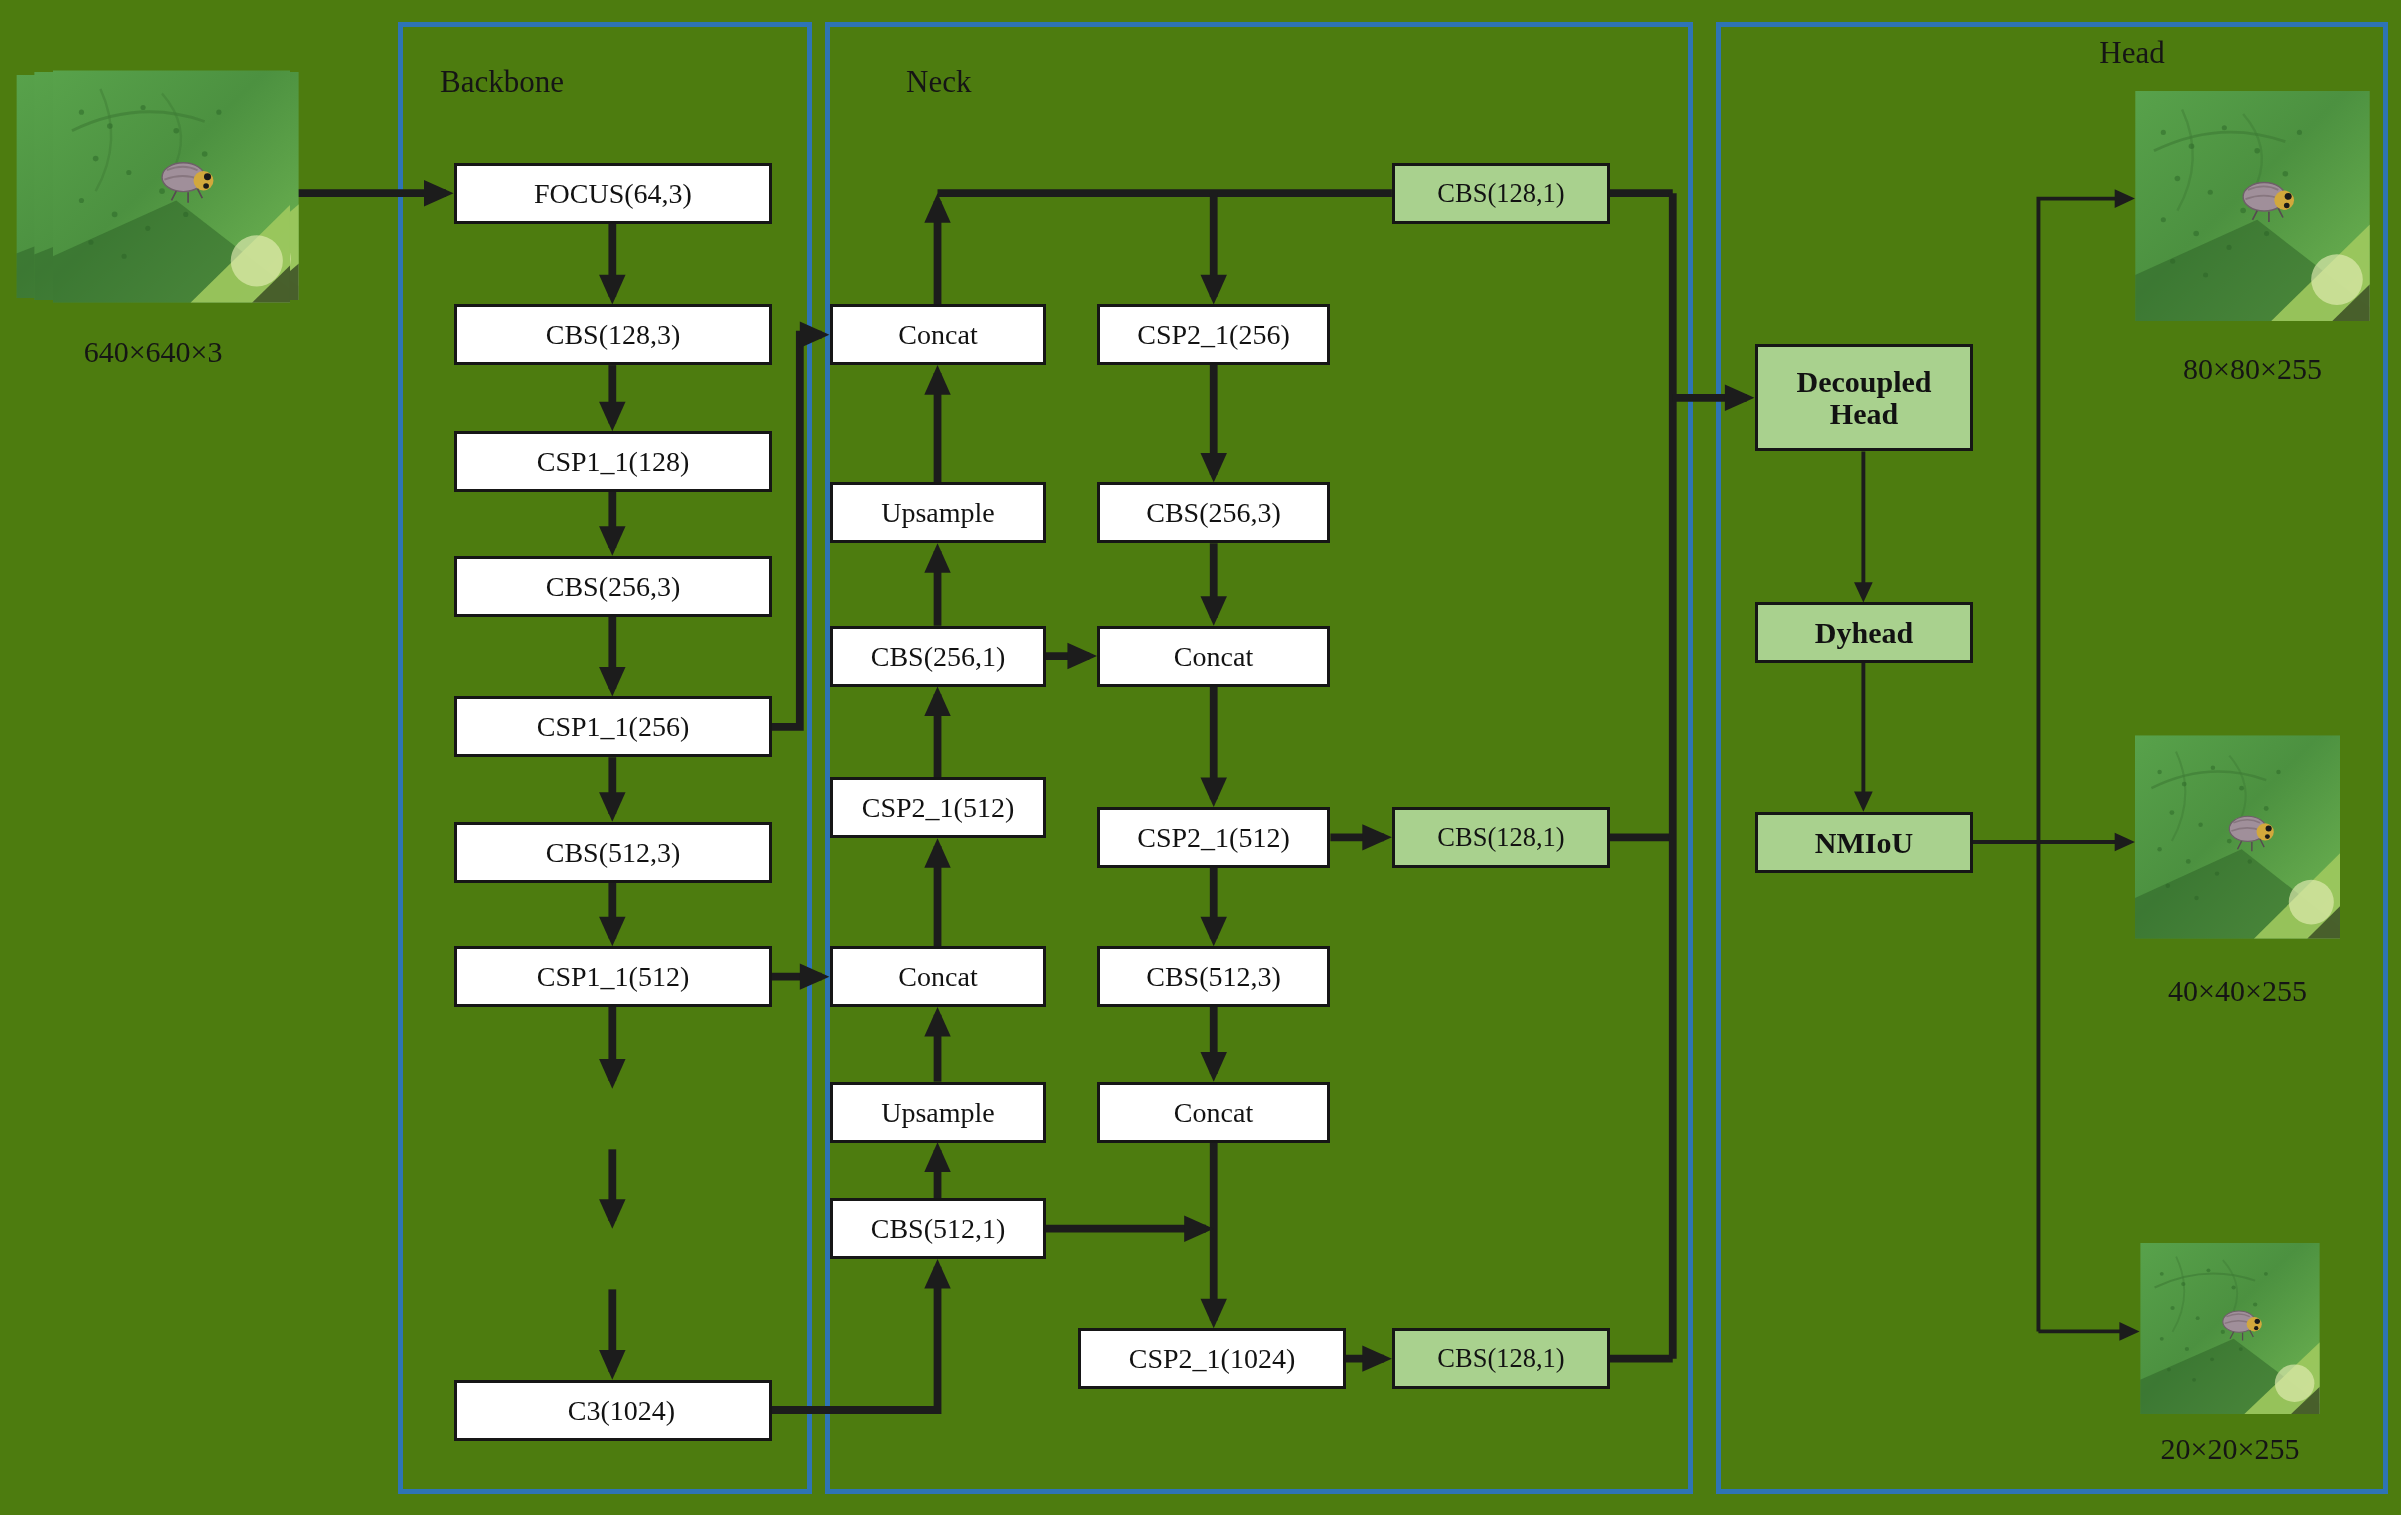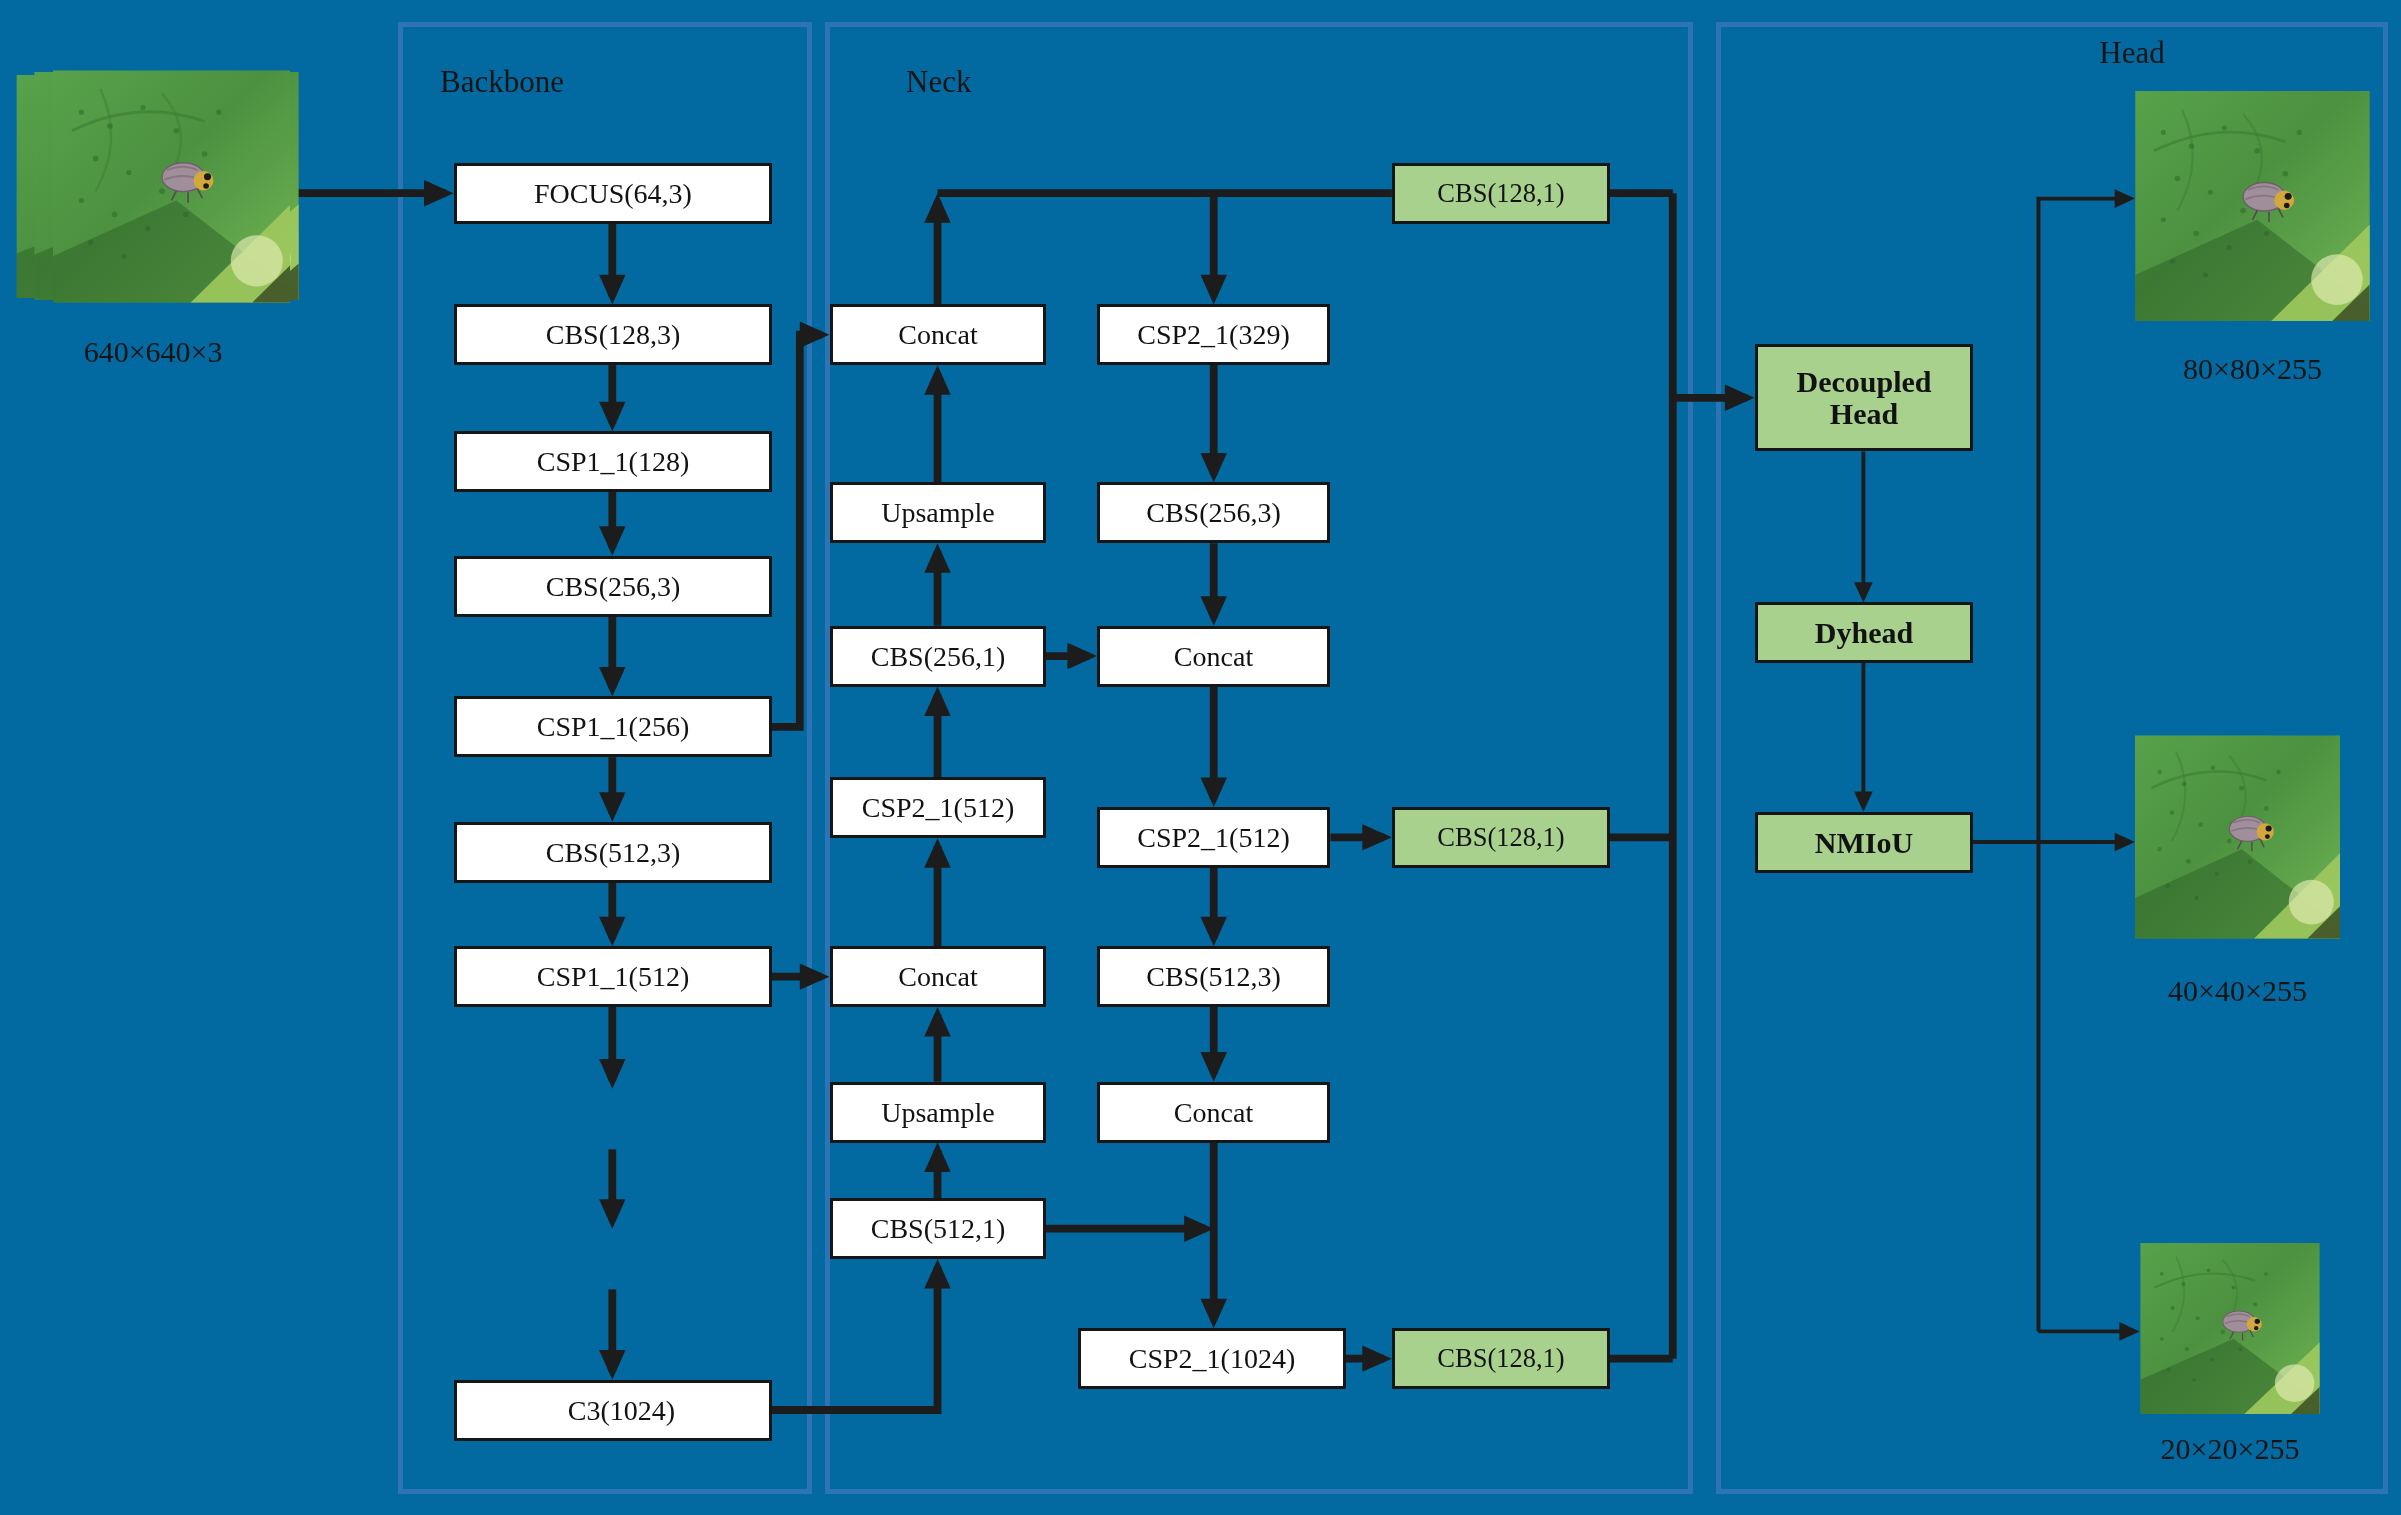--- a/index.html
+++ b/index.html
@@ -1,17 +1,17 @@
 <!DOCTYPE html>
 <html style="--node-green: #a9d18e; --frame-blue: #2e74b5; --connector: #1c1c1c;font-size:12.5px"><head>
 <meta charset="utf-8">
 <style>
   html,body{margin:0;padding:0;background:#ffffff;}
   body{font-family:"Liberation Serif","DejaVu Serif",serif;}
-  #stage{position:relative;width:2401px;height:1516px;background:#0369a1;overflow:hidden;}
+  #stage{position:relative;width:2401px;height:1516px;background:#4d7c0f;overflow:hidden;}
 
   .frame{position:absolute;border:5.4px solid var(--frame-blue,#2e74b5);background:transparent;z-index:0;}
   .section-title{position:absolute;font-size:31px;color:#151515;z-index:3;}
 
   #connectors{position:absolute;left:0;top:0;z-index:1;}
   #connectors path.c{stroke:var(--connector,#1c1c1c);stroke-width:10;fill:none;}
   #connectors path.t{stroke:var(--connector,#1c1c1c);stroke-width:5;fill:none;}
   #connectors marker path{fill:var(--connector,#1c1c1c);stroke:none;}
 
   .node{position:absolute;display:flex;align-items:center;justify-content:center;
@@ -170,21 +170,21 @@
   <div class="node" style="left:454px;top:1380px;width:318px;height:61px;padding-left:17px;">C3(1024)</div>
 
   <div class="node" style="left:830px;top:304px;width:216px;height:61px;">Concat</div>
   <div class="node" style="left:830px;top:482px;width:216px;height:61px;">Upsample</div>
   <div class="node" style="left:830px;top:626px;width:216px;height:61px;">CBS(256,1)</div>
   <div class="node" style="left:830px;top:777px;width:216px;height:61px;">CSP2_1(512)</div>
   <div class="node" style="left:830px;top:946px;width:216px;height:61px;">Concat</div>
   <div class="node" style="left:830px;top:1082px;width:216px;height:61px;">Upsample</div>
   <div class="node" style="left:830px;top:1198px;width:216px;height:61px;">CBS(512,1)</div>
 
-  <div class="node" style="left:1097px;top:304px;width:233px;height:61px;">CSP2_1(329)</div>
+  <div class="node" style="left:1097px;top:304px;width:233px;height:61px;">CSP2_1(256)</div>
   <div class="node" style="left:1097px;top:482px;width:233px;height:61px;">CBS(256,3)</div>
   <div class="node" style="left:1097px;top:626px;width:233px;height:61px;">Concat</div>
   <div class="node" style="left:1097px;top:807px;width:233px;height:61px;">CSP2_1(512)</div>
   <div class="node" style="left:1097px;top:946px;width:233px;height:61px;">CBS(512,3)</div>
   <div class="node" style="left:1097px;top:1082px;width:233px;height:61px;">Concat</div>
   <div class="node" style="left:1078px;top:1328px;width:268px;height:61px;">CSP2_1(1024)</div>
 
   <div class="node green" style="left:1392px;top:163px;width:218px;height:61px;">CBS(128,1)</div>
   <div class="node green" style="left:1392px;top:807px;width:218px;height:61px;">CBS(128,1)</div>
   <div class="node green" style="left:1392px;top:1328px;width:218px;height:61px;">CBS(128,1)</div>

